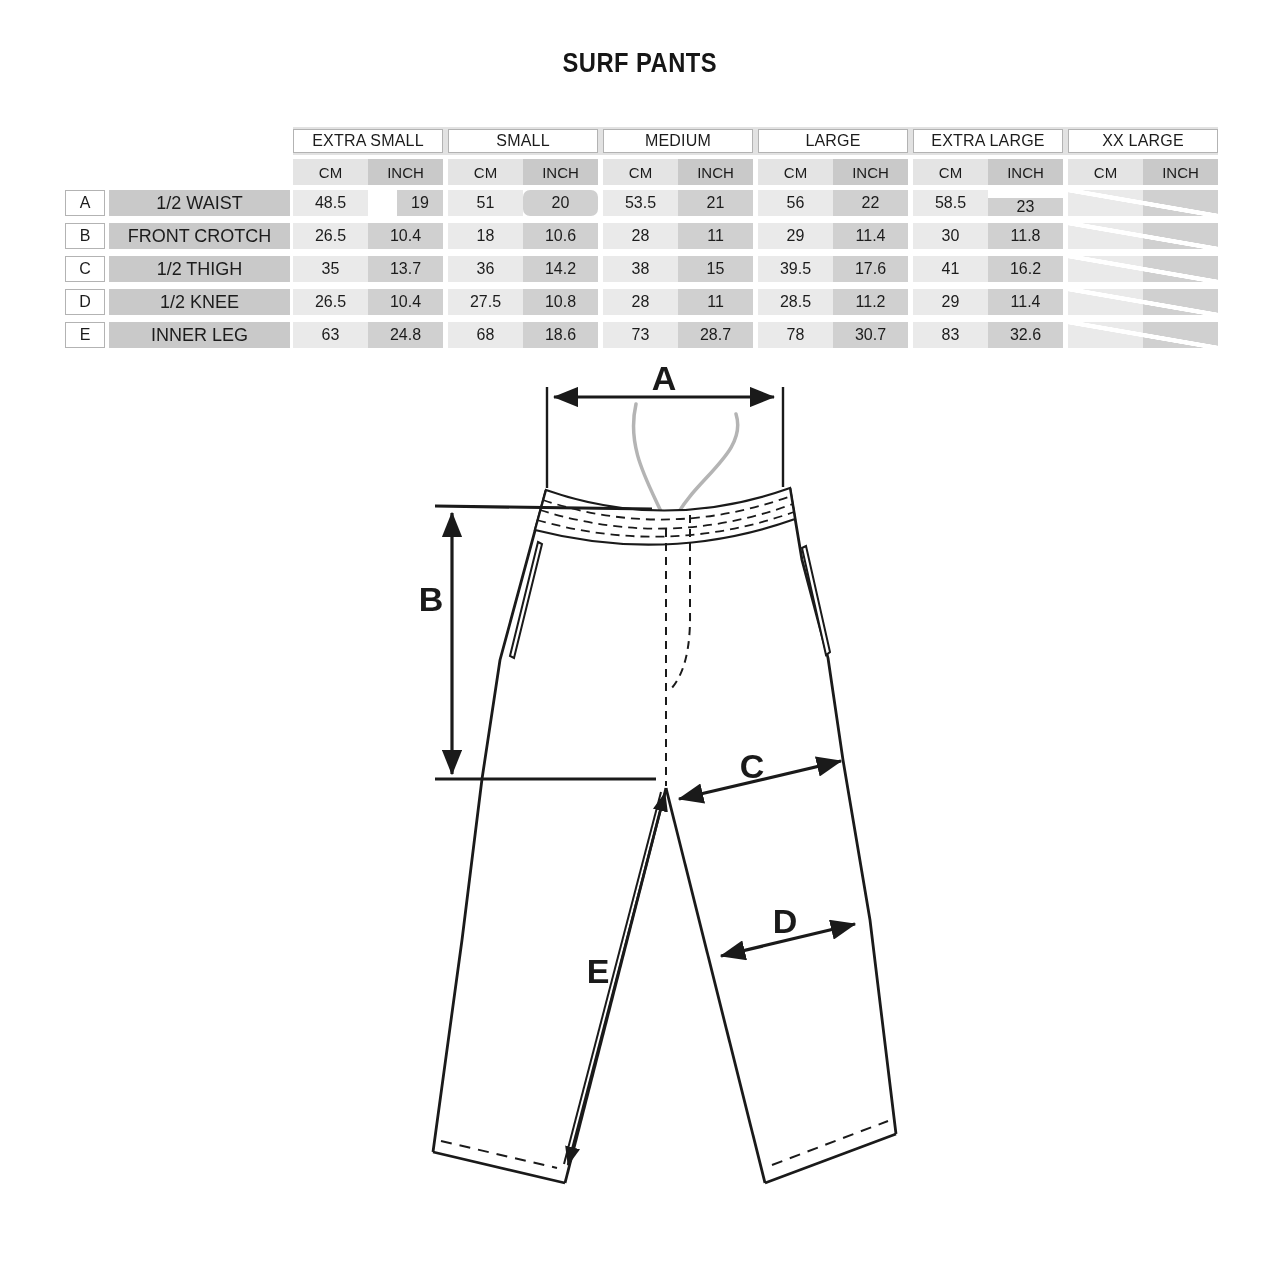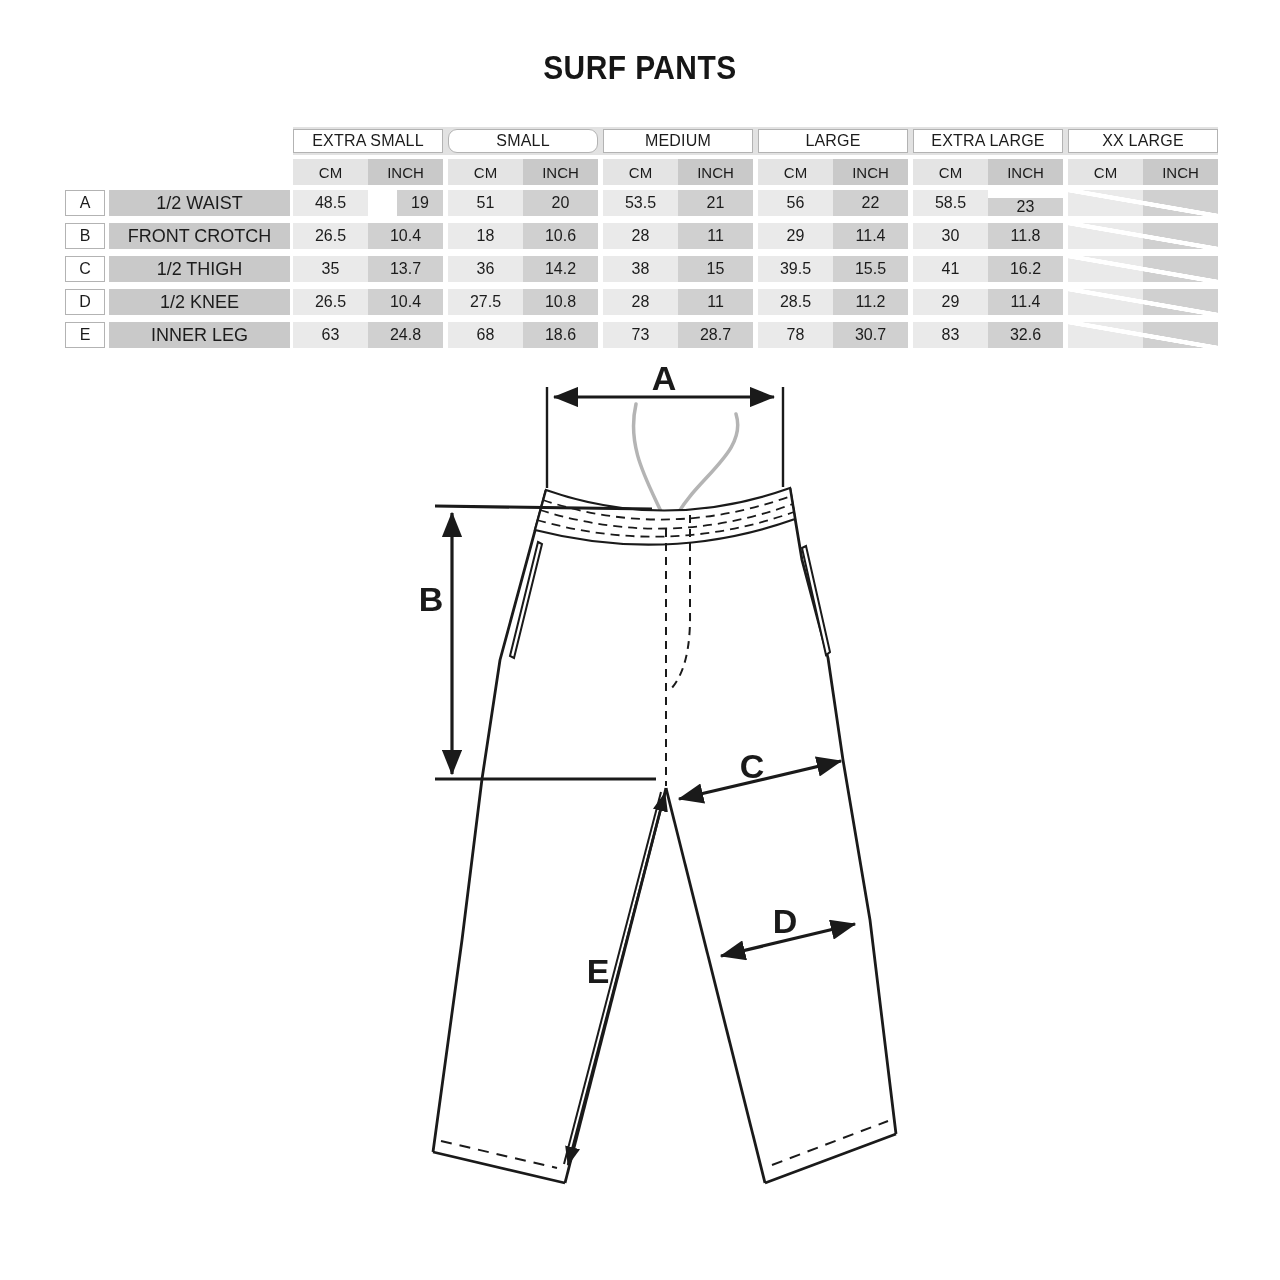--- a/index.html
+++ b/index.html
@@ -1,20 +1,20 @@
 <!DOCTYPE html>
 <html style="--line: #1a1a1a; --header_strip: #e2e2e2; --cm_header: #e4e4e4; --inch_header: #c9c9c9; --cm_cell: #eaeaea; --inch_cell: #d0d0d0; --label_cell: #c9c9c9; --cell_border: #b3b3b3; --drawstring_gray: #b4b4b4;"><head>
 <meta charset="utf-8">
 <style>
   * { box-sizing: border-box; margin: 0; padding: 0; }
   html,body { width:1280px; height:1280px; background:#fff; font-family:"Liberation Sans",sans-serif; }
   .page { position:relative; width:1280px; height:1280px; overflow:hidden; background:#fff; }
 
   .title { position:absolute; top:48px; left:0; width:100%; text-align:center;
-           font-size:34px; font-weight:700; color:#161616; }
+           font-size:27px; font-weight:700; color:#161616; }
   .title span { display:inline-block; transform:scaleX(.88); letter-spacing:.5px; }
 
   
   .size-table { position:absolute; left:65px; top:127px; width:1153px;
     display:grid;
     grid-template-columns:40px 4px 181px 3px 75px 75px 5px 75px 75px 5px 75px 75px 5px 75px 75px 5px 75px 75px 5px 75px 75px;
     grid-template-rows:28px 4px 26px 5px 26px 7px 26px 7px 26px 7px 26px 7px 26px; }
   .c { display:flex; align-items:center; justify-content:center; color:#1c1c1c; font-size:16px; }
   .strip   { background:var(--header_strip); }
   .sizebox { background:#fff; border:1px solid var(--cell_border); margin:2px 0;
@@ -49,21 +49,21 @@
 </head>
 <body>
 
 <div class="page">
 
   <div class="title"><span>SURF PANTS</span></div>
 
   <div class="size-table" id="size-table">
       <div class="c strip" style="grid-area: 1 / 5 / auto / 22;"></div>
       <div class="c sizebox" style="grid-area: 1 / 5 / auto / span 2;">EXTRA SMALL</div>
-      <div class="c sizebox" style="grid-area: 1 / 8 / auto / span 2; border-radius: 9px;">SMALL</div>
+      <div class="c sizebox" style="grid-area: 1 / 8 / auto / span 2;">SMALL</div>
       <div class="c sizebox" style="grid-area: 1 / 11 / auto / span 2;">MEDIUM</div>
       <div class="c sizebox" style="grid-area: 1 / 14 / auto / span 2;">LARGE</div>
       <div class="c sizebox" style="grid-area: 1 / 17 / auto / span 2;">EXTRA LARGE</div>
       <div class="c sizebox" style="grid-area: 1 / 20 / auto / span 2;">XX LARGE</div>
       <div class="c uh cmh" style="grid-area: 3 / 5;">CM</div>
       <div class="c uh inchh" style="grid-area: 3 / 6;">INCH</div>
       <div class="c uh cmh" style="grid-area: 3 / 8;">CM</div>
       <div class="c uh inchh" style="grid-area: 3 / 9;">INCH</div>
       <div class="c uh cmh" style="grid-area: 3 / 11;">CM</div>
       <div class="c uh inchh" style="grid-area: 3 / 12;">INCH</div>
@@ -71,21 +71,21 @@
       <div class="c uh inchh" style="grid-area: 3 / 15;">INCH</div>
       <div class="c uh cmh" style="grid-area: 3 / 17;">CM</div>
       <div class="c uh inchh" style="grid-area: 3 / 18;">INCH</div>
       <div class="c uh cmh" style="grid-area: 3 / 20;">CM</div>
       <div class="c uh inchh" style="grid-area: 3 / 21;">INCH</div>
       <div class="c letter" style="grid-area: 5 / 1;">A</div>
       <div class="c rlabel" style="grid-area: 5 / 3;">1/2 WAIST</div>
       <div class="c cm" style="grid-area: 5 / 5;">48.5</div>
       <div class="c inch" style="grid-area: 5 / 6; margin-left: 29px;">19</div>
       <div class="c cm" style="grid-area: 5 / 8;">51</div>
-      <div class="c inch" style="grid-area: 5 / 9;">20</div>
+      <div class="c inch" style="grid-area: 5 / 9; border-radius: 7px;">20</div>
       <div class="c cm" style="grid-area: 5 / 11;">53.5</div>
       <div class="c inch" style="grid-area: 5 / 12;">21</div>
       <div class="c cm" style="grid-area: 5 / 14;">56</div>
       <div class="c inch" style="grid-area: 5 / 15;">22</div>
       <div class="c cm" style="grid-area: 5 / 17;">58.5</div>
       <div class="c inch" style="grid-area: 5 / 18; margin-top: 8px;">23</div>
       <div class="c na" style="grid-area: 5 / 20 / auto / span 2;"></div>
       <div class="c letter" style="grid-area: 7 / 1;">B</div>
       <div class="c rlabel" style="grid-area: 7 / 3;">FRONT CROTCH</div>
       <div class="c cm" style="grid-area: 7 / 5;">26.5</div>
@@ -101,21 +101,21 @@
       <div class="c na" style="grid-area: 7 / 20 / auto / span 2;"></div>
       <div class="c letter" style="grid-area: 9 / 1;">C</div>
       <div class="c rlabel" style="grid-area: 9 / 3;">1/2 THIGH</div>
       <div class="c cm" style="grid-area: 9 / 5;">35</div>
       <div class="c inch" style="grid-area: 9 / 6;">13.7</div>
       <div class="c cm" style="grid-area: 9 / 8;">36</div>
       <div class="c inch" style="grid-area: 9 / 9;">14.2</div>
       <div class="c cm" style="grid-area: 9 / 11;">38</div>
       <div class="c inch" style="grid-area: 9 / 12;">15</div>
       <div class="c cm" style="grid-area: 9 / 14;">39.5</div>
-      <div class="c inch" style="grid-area: 9 / 15;">15.5</div>
+      <div class="c inch" style="grid-area: 9 / 15;">17.6</div>
       <div class="c cm" style="grid-area: 9 / 17;">41</div>
       <div class="c inch" style="grid-area: 9 / 18;">16.2</div>
       <div class="c na" style="grid-area: 9 / 20 / auto / span 2;"></div>
       <div class="c letter" style="grid-area: 11 / 1;">D</div>
       <div class="c rlabel" style="grid-area: 11 / 3;">1/2 KNEE</div>
       <div class="c cm" style="grid-area: 11 / 5;">26.5</div>
       <div class="c inch" style="grid-area: 11 / 6;">10.4</div>
       <div class="c cm" style="grid-area: 11 / 8;">27.5</div>
       <div class="c inch" style="grid-area: 11 / 9;">10.8</div>
       <div class="c cm" style="grid-area: 11 / 11;">28</div>

